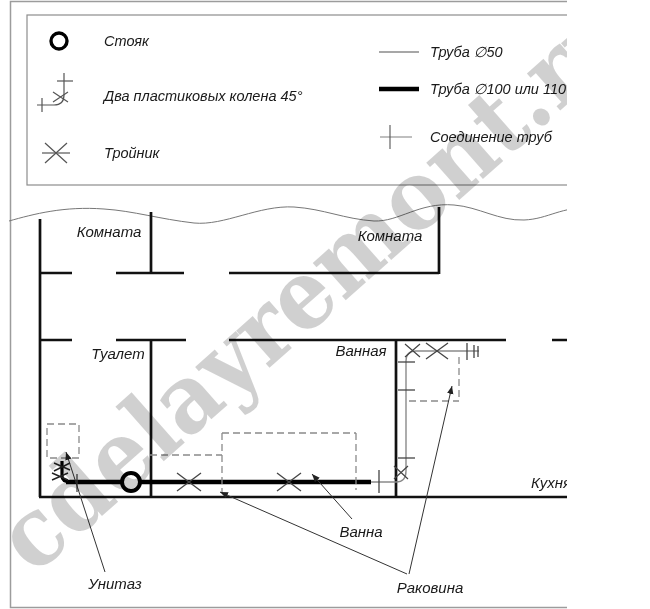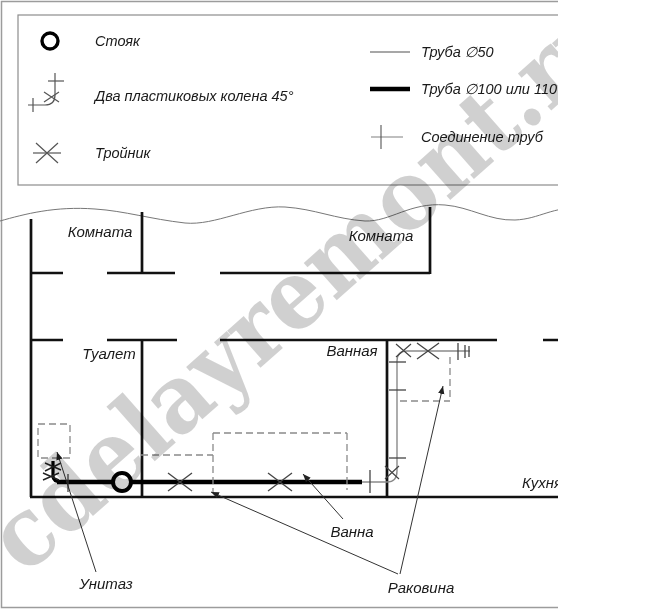--- a/index.html
+++ b/index.html
@@ -1,16 +1,16 @@
 <!DOCTYPE html>
 <html><head>
 <meta charset="utf-8">
 <style>
   html,body{margin:0;padding:0;background:#fff;}
-  .stage{position:relative;width:558px;height:609px;background:#ffffff;overflow:hidden;}
+  .stage{position:relative;width:558px;height:609px;background:#ffffff;overflow:hidden;padding-left:9px;}
   svg{display:block;}
   .lbl{font-family:"Liberation Sans",sans-serif;font-style:italic;fill:#1a1a1a;}
   .lbl-room{font-size:15px;}
   .lbl-legend{font-size:14.5px;}
   .wm{font-family:"DejaVu Serif",serif;font-weight:bold;}
 </style>
 </head>
 <body>
 
 <div class="stage">

